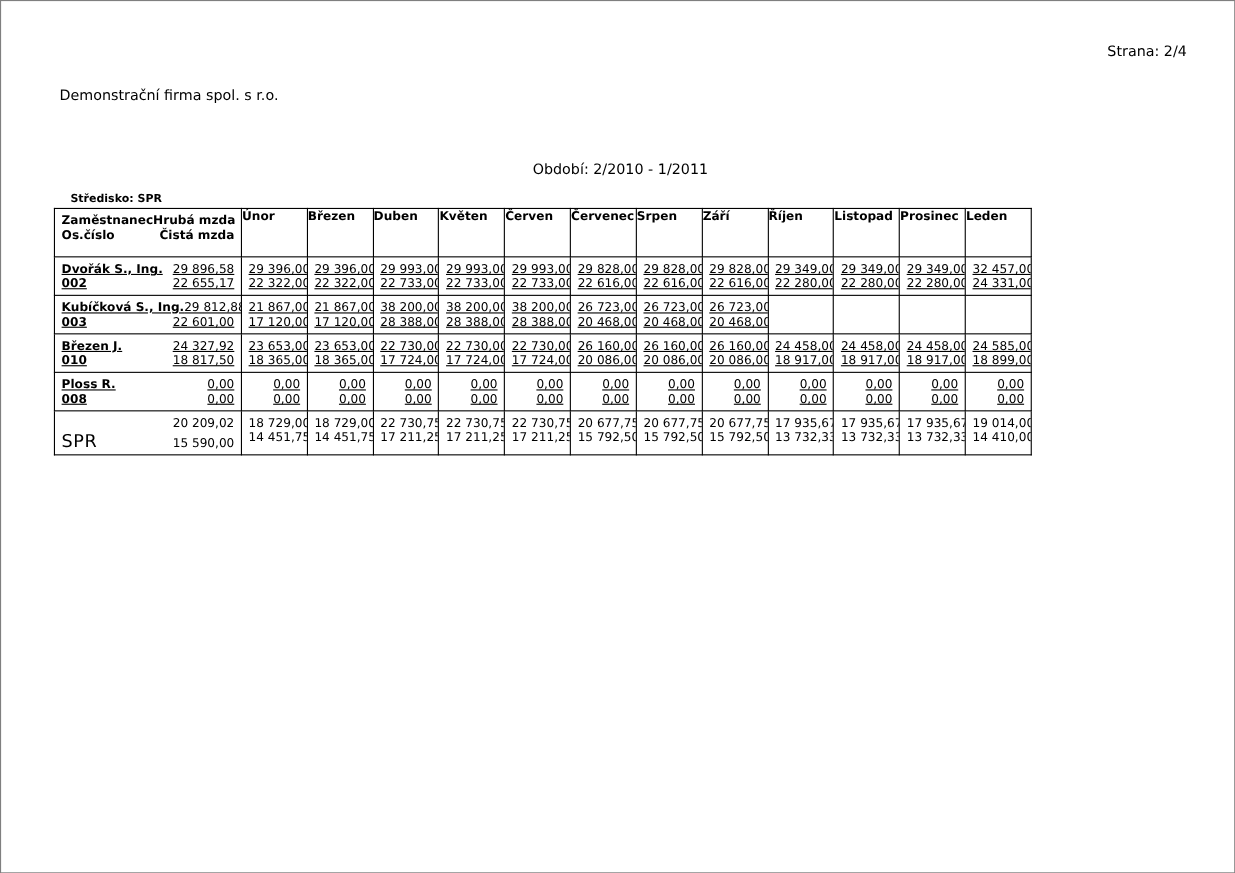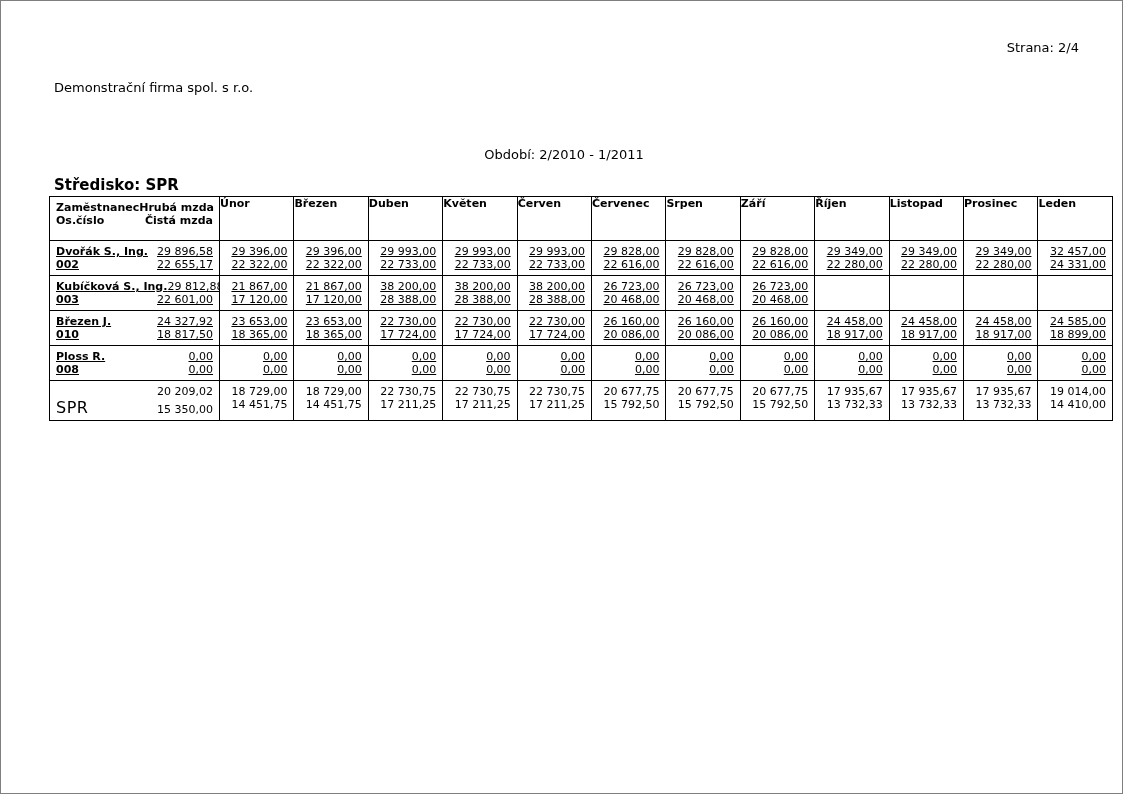--- a/index.html
+++ b/index.html
@@ -19,24 +19,24 @@
   .header-row {
     display:flex; justify-content:space-between; align-items:flex-start;
     margin-top:37px; font-size:13px; line-height:20px;
   }
   .header-left { margin-left:5px; white-space:pre; }
   .report-title {
     text-align:center; font-size:22px; font-weight:bold;
     margin-top:17px; letter-spacing:0.2px;
   }
   .report-period { text-align:center; font-size:13px; margin-top:9px; }
-  .section-title { font-size:15px; font-weight:bold; margin:14px 0 0 5px; }
+  .section-title { font-size:10px; font-weight:bold; margin:14px 0 0 15px; }
   table.report {
     border-collapse:collapse; table-layout:fixed;
-    width:1064px; margin-top:2px;
+    width:889px; margin-top:2px;
     font-size:11px;
   }
   table.report th, table.report td {
     border:1px solid #000; padding:0; vertical-align:top;
     overflow:hidden; white-space:nowrap;
   }
   col.name-col { width:170px; }
   tr.head-row { height:44px; }
   tr.emp-row  { height:35px;text-decoration:underline; }
   tr.sum-row  { height:37px; }
@@ -458,21 +458,21 @@
           </tr>
           <tr class="sum-row">
             <td>
               <div class="cell2">
                 <div class="line">
                   <span></span>
                   <span class="num">20 209,02</span>
                 </div>
                 <div class="line">
                   <span class="sum-label">SPR</span>
-                  <span class="num">15 350,00</span>
+                  <span class="num">15 590,00</span>
                 </div>
               </div>
             </td>
             <td>
               <div class="cell2">
                 <div class="num g">18 729,00</div>
                 <div class="num n">14 451,75</div>
               </div>
             </td>
             <td>

